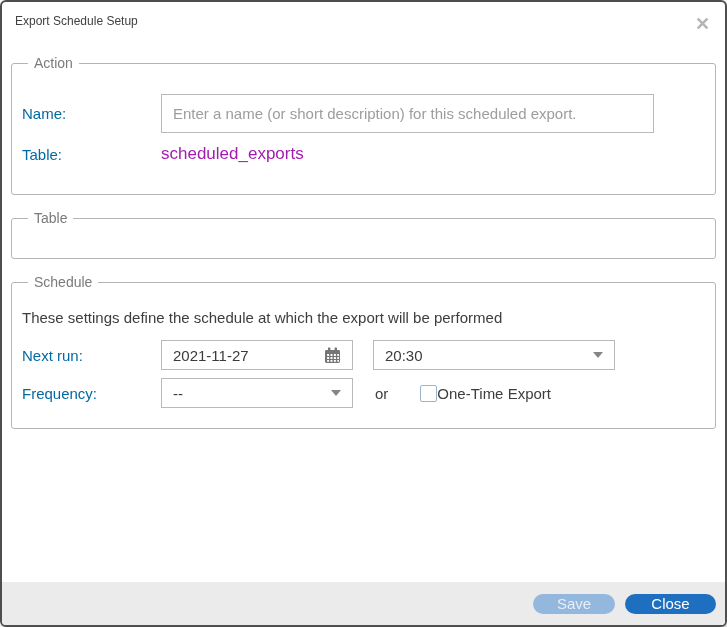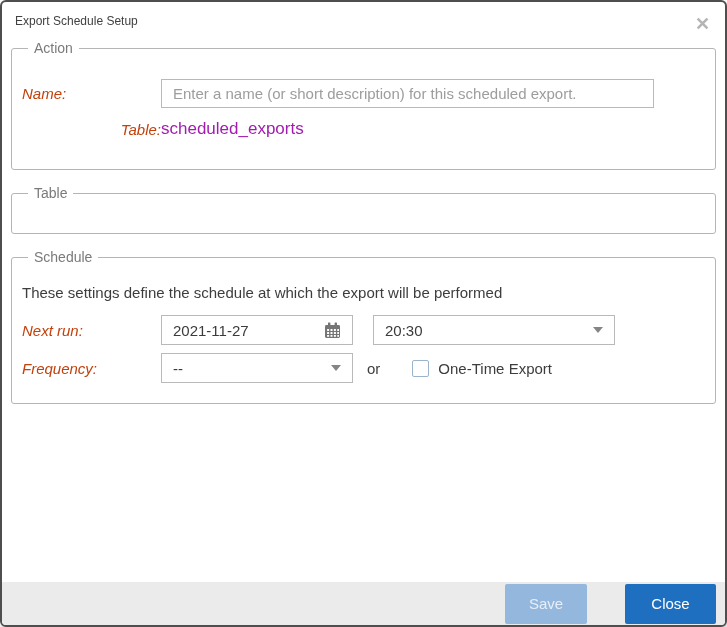--- a/index.html
+++ b/index.html
@@ -33,54 +33,53 @@
     cursor: pointer;
     padding: 1px 2px;
   }
 
   fieldset {
     margin: 15px 9px 0 9px;
     border: 1px solid #b5b5b5;
     border-radius: 3px;
     padding: 16px 10px 30px 10px;
   }
-  fieldset.fs-action { margin-top: 8px; padding-bottom: 30px; }
+  fieldset.fs-action { margin-top: 23px; padding-bottom: 30px; }
   fieldset.fs-output { padding-bottom: 16px; }
   fieldset.fs-schedule { padding-bottom: 20px; }
   legend {
     color: #7a7a7a;
     font-size: 14px;
     padding: 0 6px;
     margin-left: 6px;
   }
 
   .row { display: flex; align-items: center; }
   .row-first { margin-top: 7px; }
   .field-label {
     width: 139px;
     min-width: 139px;
     font-size: 15px;
-    color: #c2410c;
-    font-style: italic;
+    color: #0369a1;
   }
 
   input.textbox {
     width: 493px;
-    height: 29px;
+    height: 39px;
     border: 1px solid #b9b9b9;
     border-radius: 0;
     padding: 0 11px;
     font-size: 15px;
     color: #444;
     font-family: "Liberation Sans", sans-serif;
     outline: none;
   }
   input.textbox::placeholder { color: #9d9d9d; opacity: 1; }
 
-  .table-row { margin-top: 11px; text-align: right; }
+  .table-row { margin-top: 11px; }
   .static-value { font-size: 17px; color: #a21caf; }
 
   .schedule-desc {
     font-size: 15px;
     color: #3d3d3d;
     margin: 3px 0 0 0;
   }
   .nextrun-row { margin-top: 14px; }
   .frequency-row { margin-top: 8px; }
 
@@ -100,53 +99,52 @@
   .combo-time { width: 242px; margin-left: 20px; }
   .combo-frequency { width: 192px; }
 
   .caret-down {
     width: 0; height: 0;
     border-left: 5px solid transparent;
     border-right: 5px solid transparent;
     border-top: 6px solid #858585;
   }
 
-  .or-text { font-size: 15px; color: #3d3d3d; margin-left: 14px; }
+  .or-text { font-size: 15px; color: #3d3d3d; margin-left: 22px; }
 
   input.cbx {
     appearance: none;
     -webkit-appearance: none;
     width: 17px; height: 17px;
     border: 1px solid #9ab4cc;
     border-radius: 2px;
     background: #fff;
     margin: 0 0 0 32px;
     cursor: pointer;
   }
-  .cbx-label { font-size: 15px; color: #3d3d3d; margin-left: 9px; }
+  .cbx-label { font-size: 15px; color: #3d3d3d; }
 
   .footer {
     position: absolute;
     left: 0; right: 0; bottom: 0;
     height: 43px;
     background: #ebebeb;
     display: flex;
     justify-content: flex-end;
     align-items: center;
     padding-right: 9px;
     gap: 10px;
   }
   .btn {
-    height: 40px;
+    height: 20px;
     border: none;
-    border-radius: 2px;
+    border-radius: 14px;
     font-size: 15px;
     font-family: "Liberation Sans", sans-serif;
     cursor: pointer;
-    margin-left: 28px;
   }
   .btn-save { width: 82px; background: #93b7dd; color: #e7eef7; }
   .btn-close { width: 91px; background: #1e6fc0; color: #ffffff; text-align: center; }
 
   .cal-icon { display: inline-flex; }
 </style>
 </head>
 <body>
 
 <div class="dialog">

